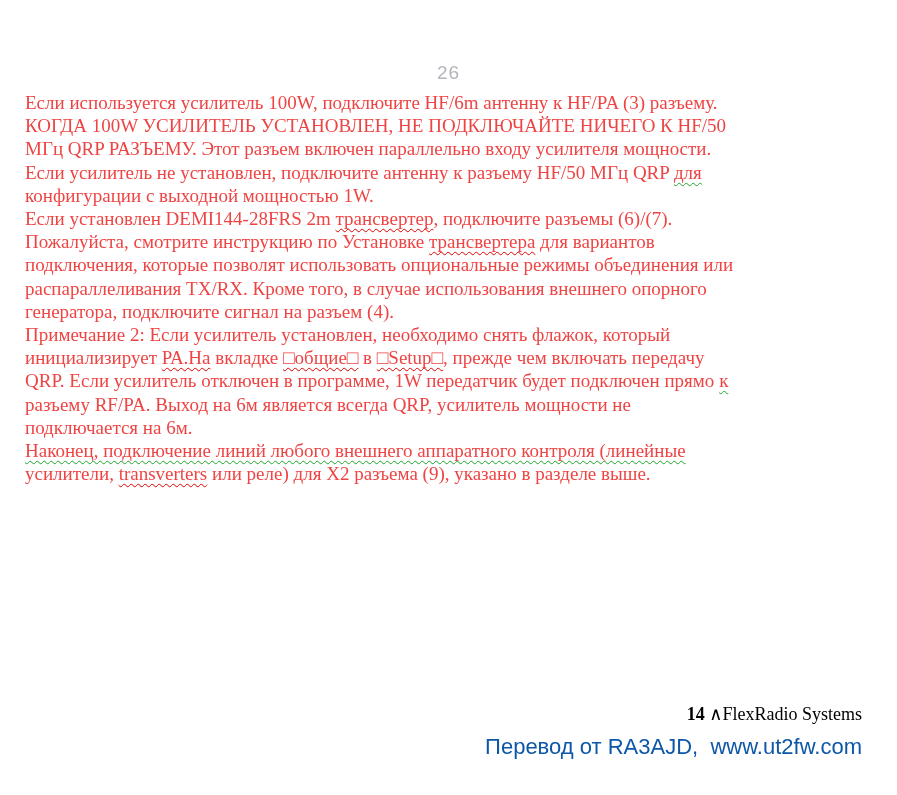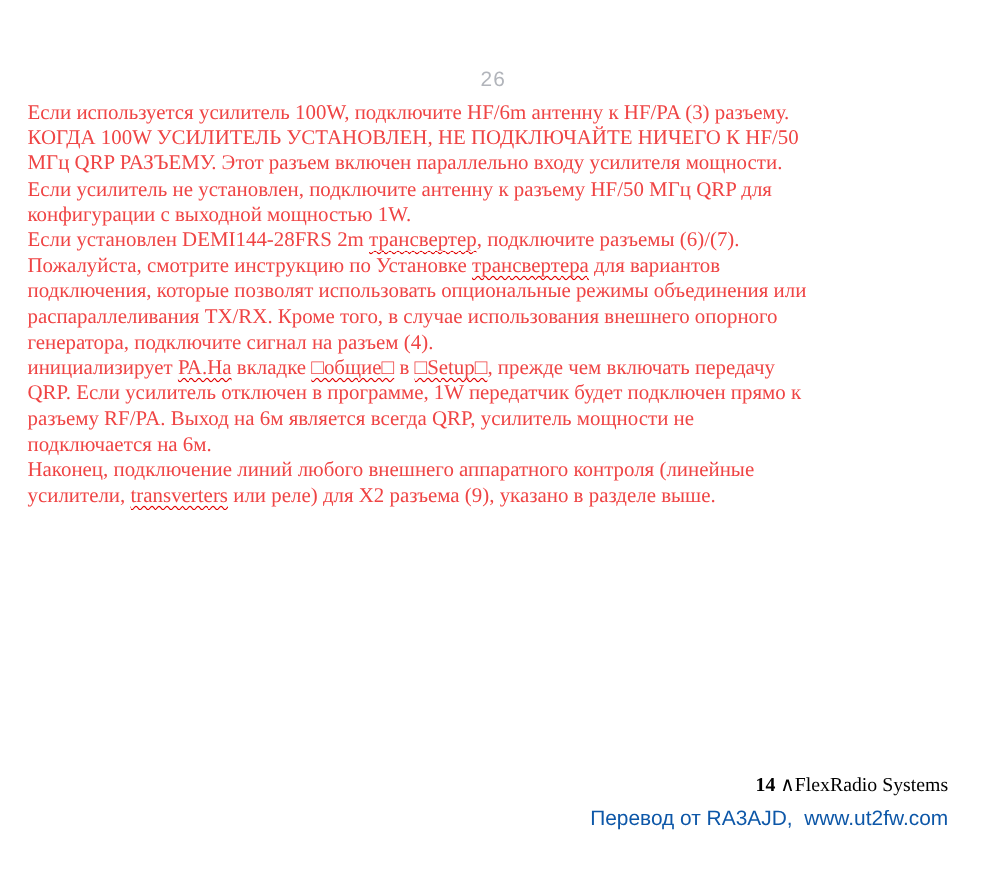--- a/index.html
+++ b/index.html
@@ -37,20 +37,21 @@
   }
   .m-red {
     text-decoration: underline;
     text-decoration-style: wavy;
     text-decoration-color: #e00000;
     text-decoration-thickness: 1px;
     text-underline-offset: 3px;
     text-decoration-skip-ink: none;
   }
   .m-green {
+    text-decoration: underline;
     text-decoration-style: wavy;
     text-decoration-color: #1fa52c;
     text-decoration-thickness: 1px;
     text-underline-offset: 3px;
     text-decoration-skip-ink: none;
   }
   .footer-brand {
     position: absolute;
     top: 671px;
     right: 35px;
@@ -58,21 +59,21 @@
     color: #000000;
     white-space: pre;
     margin-top: 32px;
   }
   .footer-brand .bold { font-weight: bold; }
   .credit {
     position: absolute;
     top: 734px;
     right: 35px;
     font-family: "Liberation Sans", "DejaVu Sans", sans-serif;
-    font-size: 19px;
+    font-size: 22px;
     color: #0d57a8;
     white-space: pre;
   }
 </style>
 </head>
 <body>
 
 <div class="page">
 
   <div class="page-number">26</div>
@@ -81,20 +82,21 @@
       <div class="line"><span>Если используется усилитель 100W, подключите HF/6m антенну к HF/PA (3) разъему.</span></div>
       <div class="line"><span>КОГДА 100W УСИЛИТЕЛЬ УСТАНОВЛЕН, НЕ ПОДКЛЮЧАЙТЕ НИЧЕГО К HF/50</span></div>
       <div class="line"><span>МГц QRP РАЗЪЕМУ. Этот разъем включен параллельно входу усилителя мощности.</span></div>
       <div class="line"><span>Если усилитель не установлен, подключите антенну к разъему HF/50 МГц QRP </span><span class="m-green">для</span></div>
       <div class="line"><span>конфигурации с выходной мощностью 1W.</span></div>
       <div class="line"><span>Если установлен DEMI144-28FRS 2m </span><span class="m-red">трансвертер</span><span>, подключите разъемы (6)/(7).</span></div>
       <div class="line"><span>Пожалуйста, смотрите инструкцию по Установке </span><span class="m-red">трансвертера</span><span> для вариантов</span></div>
       <div class="line"><span>подключения, которые позволят использовать опциональные режимы объединения или</span></div>
       <div class="line"><span>распараллеливания TX/RX. Кроме того, в случае использования внешнего опорного</span></div>
       <div class="line"><span>генератора, подключите сигнал на разъем (4).</span></div>
+      <div class="line"><span>Примечание 2: Если усилитель установлен, необходимо снять флажок, который</span></div>
       <div class="line"><span>инициализирует </span><span class="m-red">РА.На</span><span> вкладке </span><span class="m-red">□общие□</span><span> в </span><span class="m-red">□Setup□</span><span>, прежде чем включать передачу</span></div>
       <div class="line"><span>QRP. Если усилитель отключен в программе, 1W передатчик будет подключен прямо </span><span class="m-green">к</span></div>
       <div class="line"><span>разъему RF/PA. Выход на 6м является всегда QRP, усилитель мощности не</span></div>
       <div class="line"><span>подключается на 6м.</span></div>
       <div class="line"><span class="m-green">Наконец, подключение линий любого внешнего аппаратного контроля (линейные</span></div>
       <div class="line"><span>усилители, </span><span class="m-red">transverters</span><span> или реле) для X2 разъема (9), указано в разделе выше.</span></div>
     </div>
 
   <div class="footer-brand"><span class="bold">14</span> <span>∧FlexRadio Systems</span></div>
 

